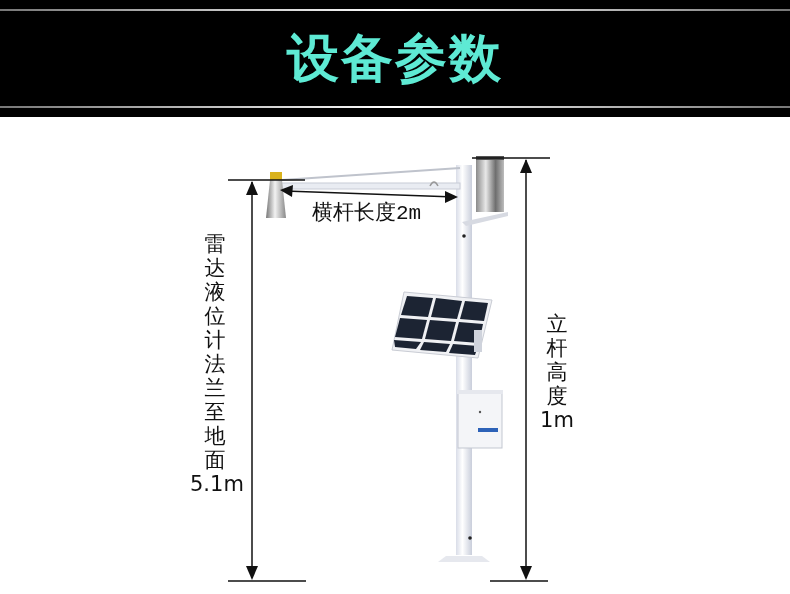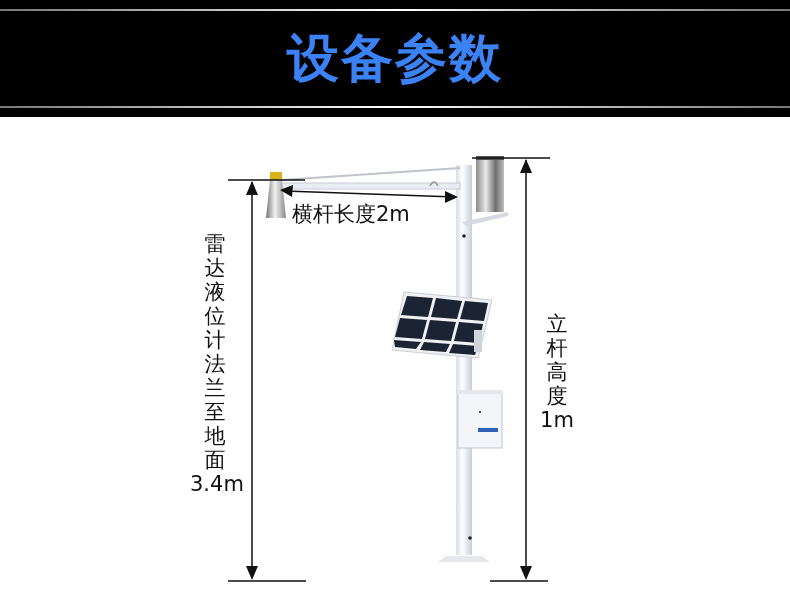--- a/index.html
+++ b/index.html
@@ -1,19 +1,19 @@
 <!DOCTYPE html>
 <html><head>
 <meta charset="utf-8">
 <style>
   html,body{margin:0;padding:0;}
   body{width:790px;height:594px;background:#ffffff;position:relative;overflow:hidden;font-family:"DejaVu Sans","Liberation Sans",sans-serif;}
   .banner{position:absolute;left:0;top:0;width:790px;height:117px;background:#000;}
   .banner .line{position:absolute;left:0;width:790px;height:2px;background:linear-gradient(90deg,#777,#fff 50%,#777);}
-  .banner .title{position:absolute;left:0;top:22px;width:790px;text-align:center;color:#3b82f6;font-size:52px;font-weight:bold;letter-spacing:2px;line-height:72px;}
+  .banner .title{position:absolute;left:0;top:22px;width:790px;text-align:center;color:#5eead4;font-size:52px;font-weight:bold;letter-spacing:2px;line-height:72px;}
   .abs{position:absolute;}
   .vtext{position:absolute;color:#111;font-size:21px;line-height:24px;text-align:center;}
   .htext{position:absolute;color:#111;font-size:21px;line-height:24px;white-space:nowrap;}
 </style>
 </head>
 <body>
 
 <div class="banner">
   <div class="line" style="top:9px;"></div>
   <div class="title">设备参数</div>
@@ -106,34 +106,34 @@
     <line x1="490" y1="581" x2="548" y2="581" stroke-width="1.5"></line>
   </g>
 
   <g stroke="#111" fill="#111">
     <line x1="285" y1="191" x2="455" y2="197" stroke-width="1.5"></line>
     <polygon points="280,190 293,185 292,197" stroke="none"></polygon>
     <polygon points="458,197 445,191 445,203" stroke="none"></polygon>
   </g>
 </svg>
 
-<div class="htext" style="left:292px;top:202px;">横杆长度2m</div>
+<div class="htext" style="left:312px;top:202px;font-family:Liberation Mono, monospace;">横杆长度2m</div>
 
 <div class="vtext" style="left:190px;top:232px;width:50px;">
   <div>雷</div>
   <div>达</div>
   <div>液</div>
   <div>位</div>
   <div>计</div>
   <div>法</div>
   <div>兰</div>
   <div>至</div>
   <div>地</div>
   <div>面</div>
-  <div>3.4m</div>
+  <div>5.1m</div>
 </div>
 
 <div class="vtext" style="left:532px;top:312px;width:50px;">
   <div>立</div>
   <div>杆</div>
   <div>高</div>
   <div>度</div>
   <div>1m</div>
 </div>
 

